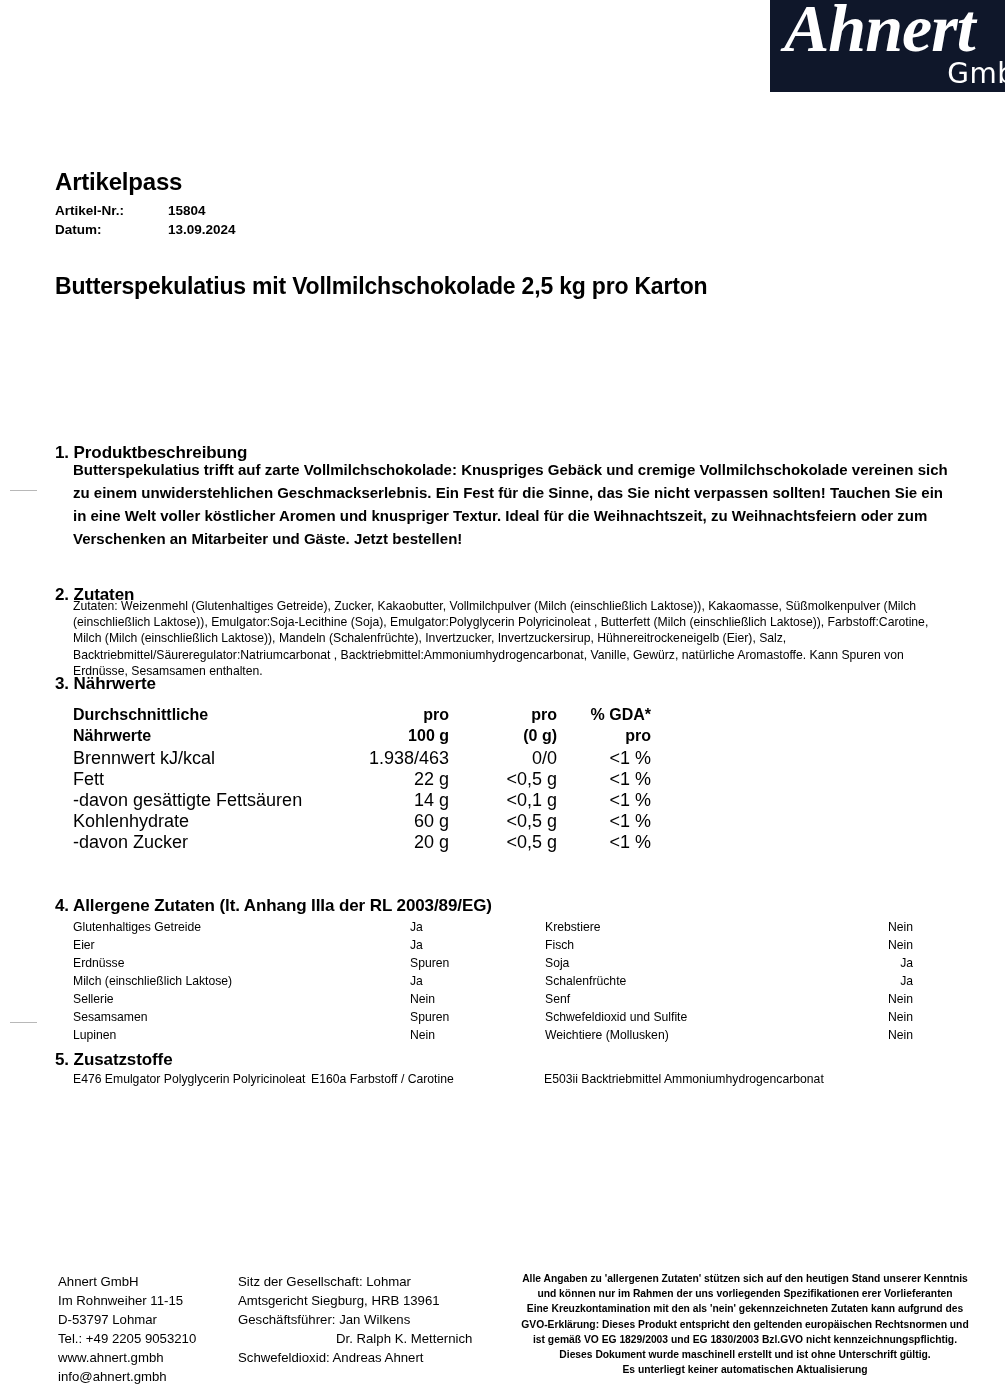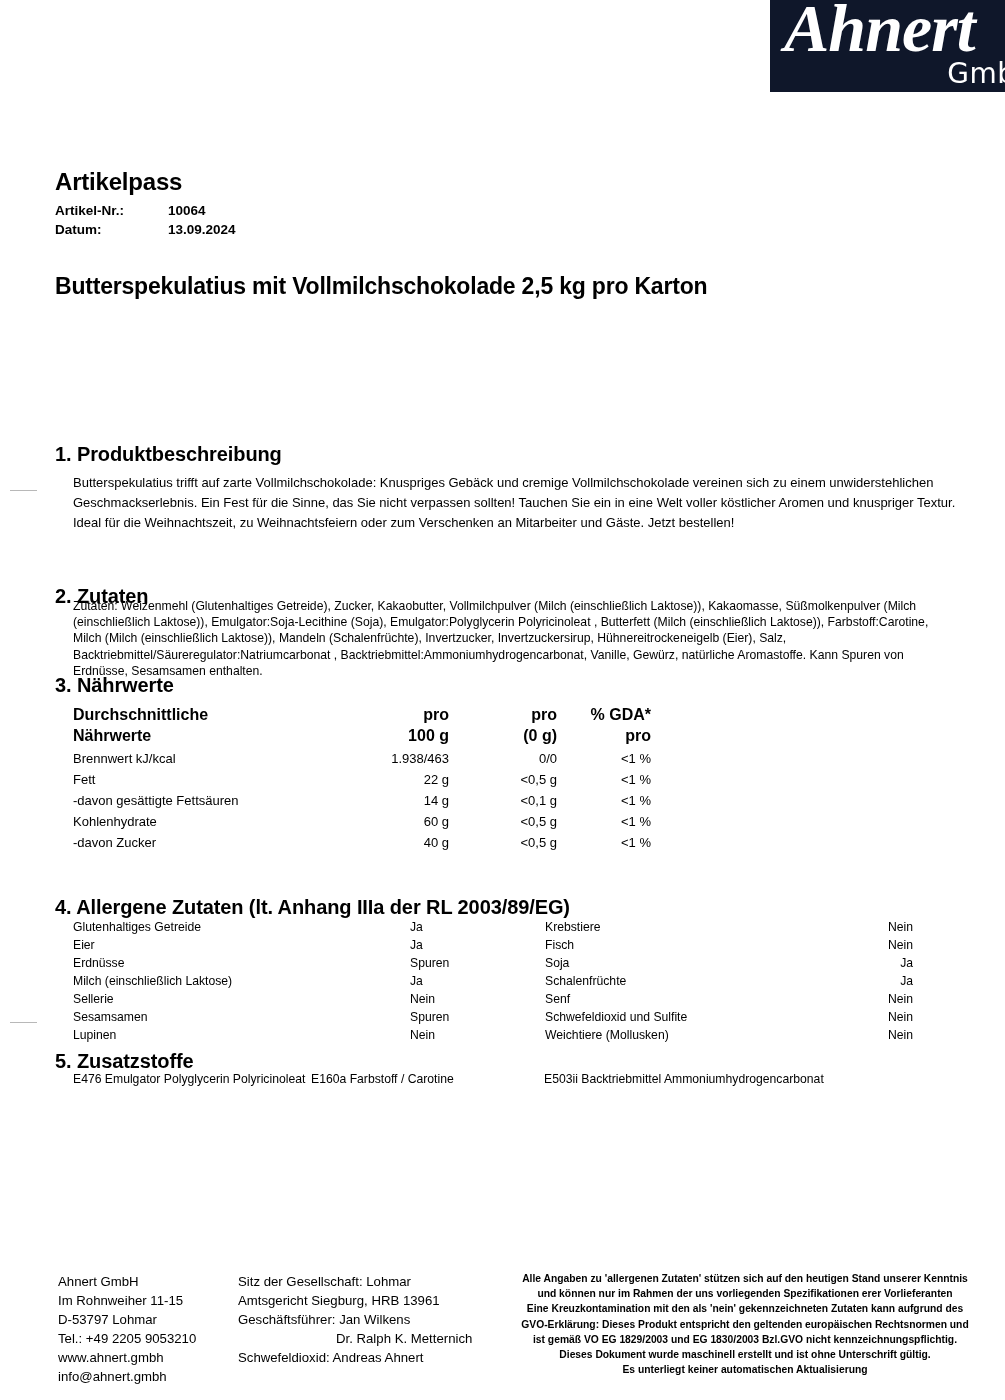--- a/index.html
+++ b/index.html
@@ -89,60 +89,61 @@
     font-size: 23px;
     font-weight: bold;
     line-height: 1.28;
     letter-spacing: -0.2px;
   }
 
   
   .sec-h {
     position: absolute;
     left: 55px;
-    font-size: 20px;
+    font-size: 17px;
     font-weight: bold;
     letter-spacing: -0.1px;
   }
   .sec1-h { top: 443px; }
   .sec2-h { top: 585px; text-align: right; }
   .sec3-h { top: 674px; }
   .sec4-h { top: 896px; }
   .sec5-h { top: 1050px; }
 
   
   .desc-body {
     position: absolute;
     left: 73px;
-    top: 473px;
+    top: 458px;
     width: 884px;
-    font-size: 13px;
+    font-size: 15px;
     line-height: 1.54;
     text-align: left;
+    font-weight: bold;
   }
   .zutaten-body {
     position: absolute;
     left: 73px;
     top: 598px;
     width: 884px;
     font-size: 12.2px;
     line-height: 1.33;
   }
 
   
   .nutri {
     position: absolute;
     left: 73px;
     top: 704px;
     width: 578px;
     border-collapse: collapse;
   }
   .nutri th, .nutri td {
     padding: 0;
-    font-size: 13px;
+    font-size: 18px;
     vertical-align: bottom;
   }
   .nutri thead th {
     font-size: 16px;
     font-weight: bold;
     line-height: 1.33;
     padding-bottom: 1px;
   }
   .nutri .c-label { text-align: left;  width: 268px; }
   .nutri .c-v1    { text-align: right; width: 108px; }
@@ -222,21 +223,21 @@
   <div class="logo-script">Ahnert</div>
   <div class="logo-gmbh">GmbH</div>
 </div>
 
 <div class="margin-tick tick-1"></div>
 <div class="margin-tick tick-2"></div>
 
 <div class="doc-title">Artikelpass</div>
 
 <div class="meta-row meta-nr">
-  <span class="k">Artikel-Nr.:</span><span>10064</span>
+  <span class="k">Artikel-Nr.:</span><span>15804</span>
 </div>
 <div class="meta-row meta-date">
   <span class="k">Datum:</span><span>13.09.2024</span>
 </div>
 
 <div class="product-name">Butterspekulatius mit Vollmilchschokolade 2,5 kg pro Karton</div>
 
 <div class="sec-h sec1-h">1. Produktbeschreibung</div>
 <div class="desc-body">Butterspekulatius trifft auf zarte Vollmilchschokolade: Knuspriges Gebäck und cremige Vollmilchschokolade vereinen sich zu einem unwiderstehlichen Geschmackserlebnis. Ein Fest für die Sinne, das Sie nicht verpassen sollten! Tauchen Sie ein in eine Welt voller köstlicher Aromen und knuspriger Textur. Ideal für die Weihnachtszeit, zu Weihnachtsfeiern oder zum Verschenken an Mitarbeiter und Gäste. Jetzt bestellen!</div>
 
@@ -285,21 +286,21 @@
         <td class="c-v3">&lt;1 %</td>
       </tr>
       <tr>
         <td class="c-label">Kohlenhydrate</td>
         <td class="c-v1">60 g</td>
         <td class="c-v2">&lt;0,5 g</td>
         <td class="c-v3">&lt;1 %</td>
       </tr>
       <tr>
         <td class="c-label">-davon Zucker</td>
-        <td class="c-v1">40 g</td>
+        <td class="c-v1">20 g</td>
         <td class="c-v2">&lt;0,5 g</td>
         <td class="c-v3">&lt;1 %</td>
       </tr>
     </tbody>
 </table>
 
 <div class="sec-h sec4-h">4. Allergene Zutaten (lt. Anhang IIIa der RL 2003/89/EG)</div>
 <table class="allerg">
   <tbody id="allergen-body">
       <tr>

